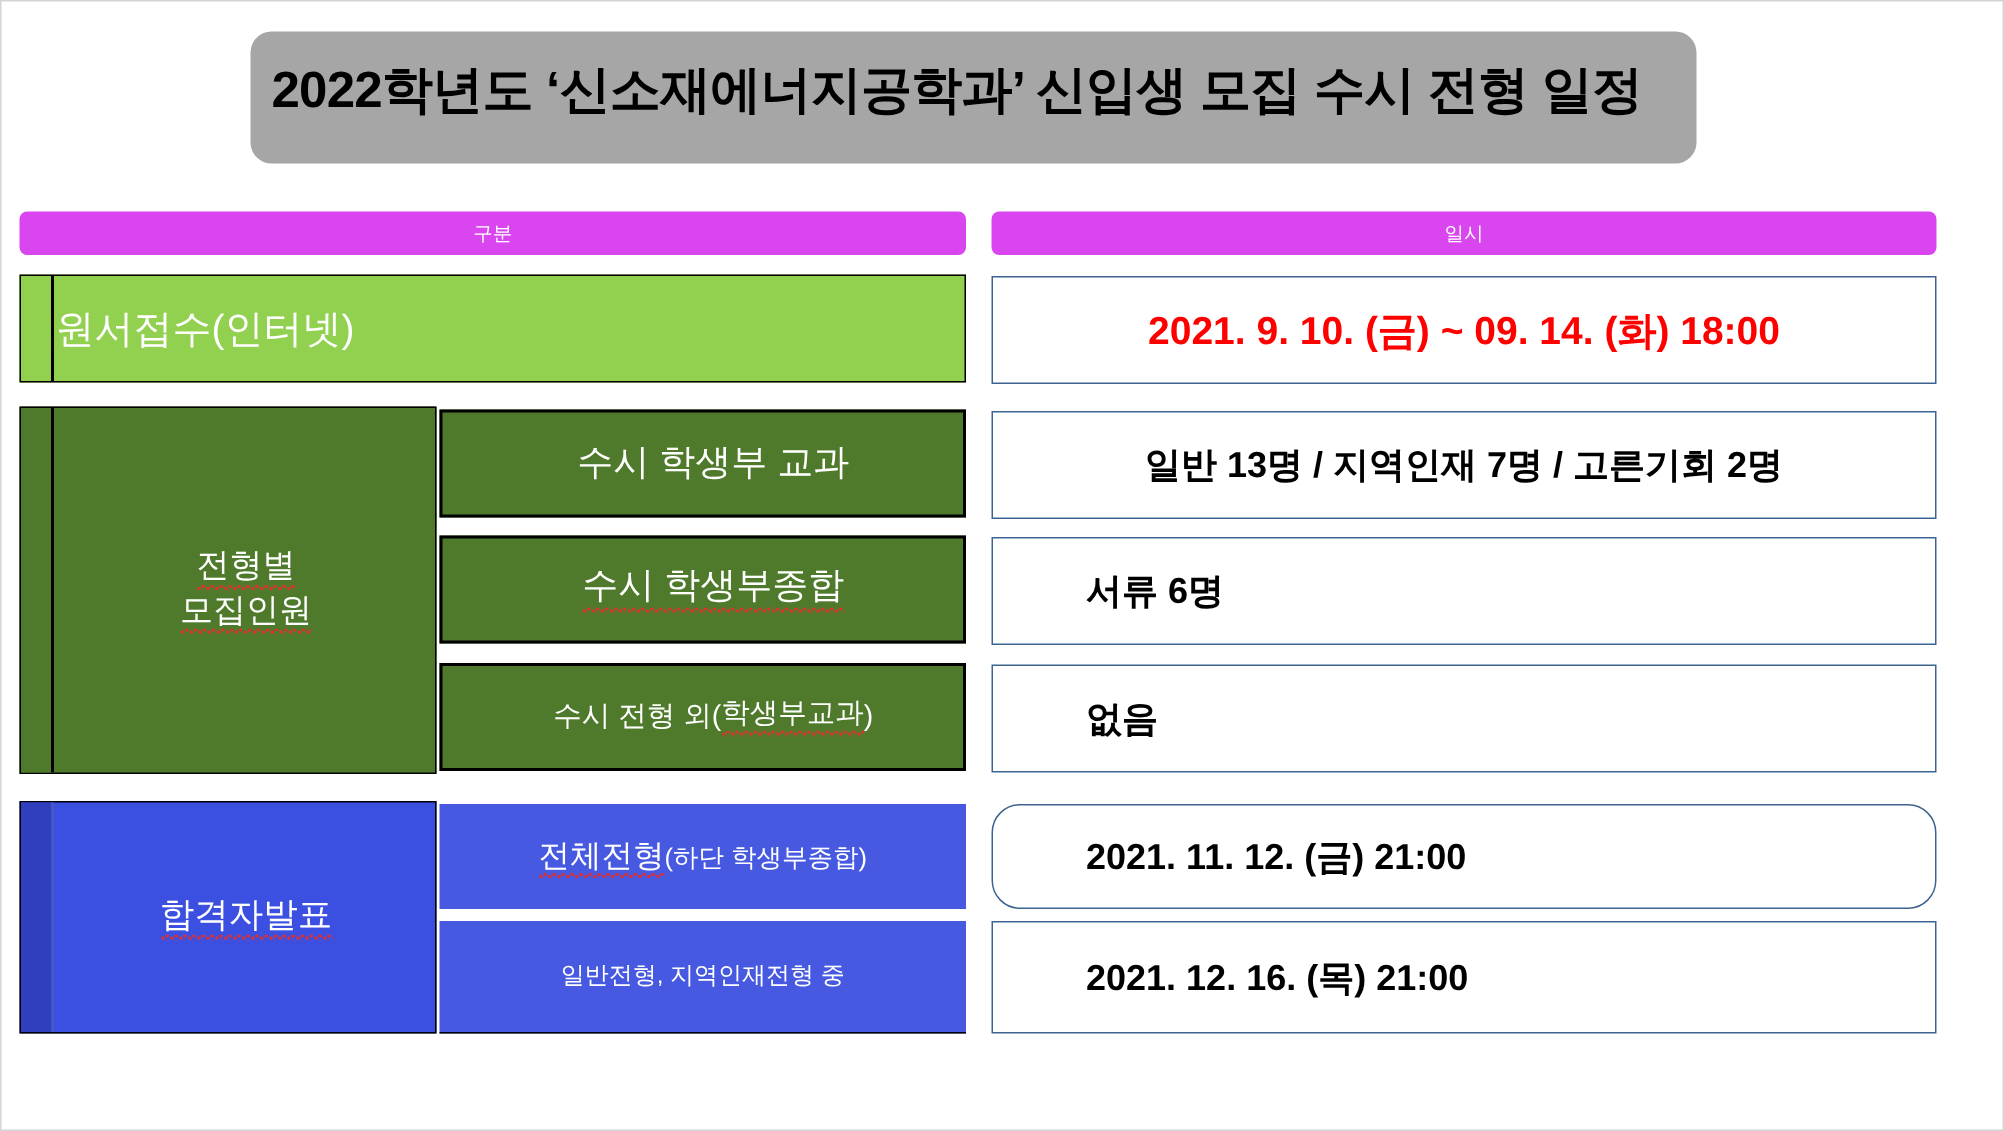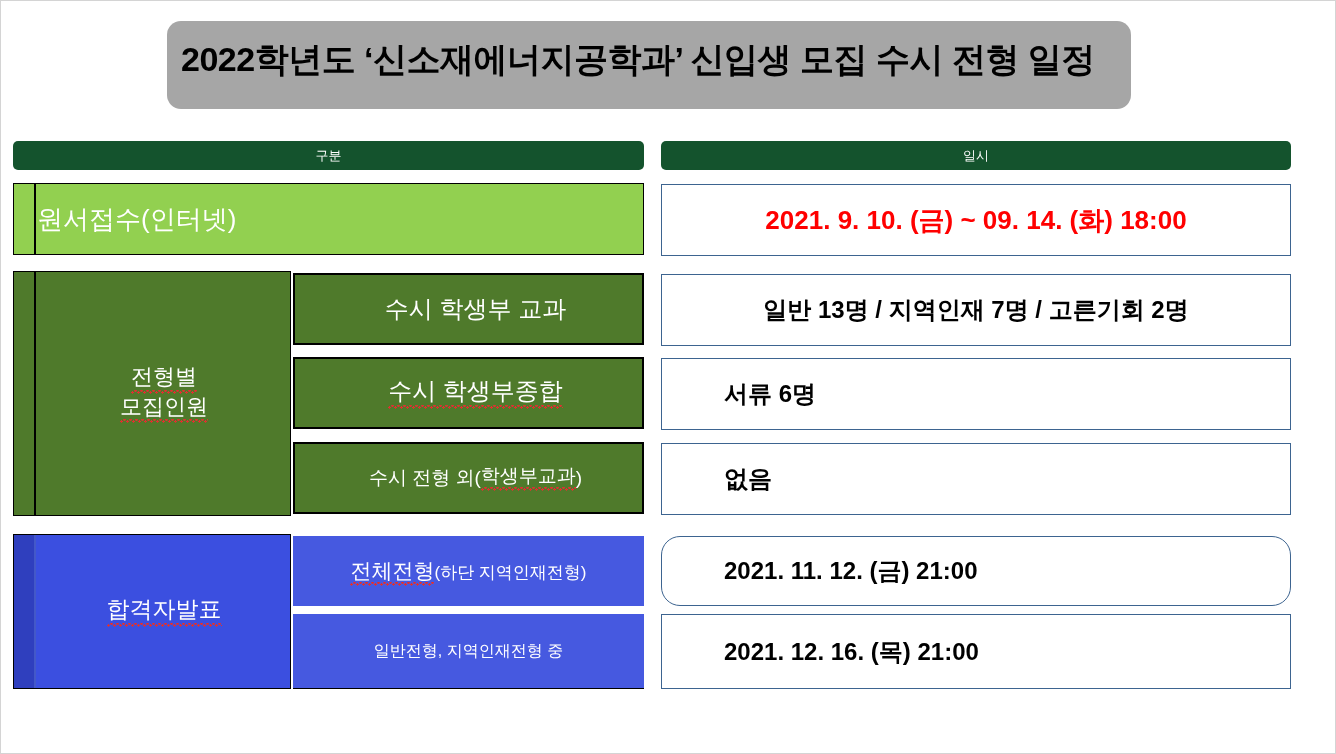--- a/index.html
+++ b/index.html
@@ -42,21 +42,21 @@
     color: #000000;
     letter-spacing: -0.5px;
     white-space: nowrap;
   }
 
   
   .col-head {
     position: absolute;
     top: 140px;
     height: 29px;
-    background: #14532d;
+    background: #d946ef;
     border: 1px solid #5d7governing;
     border-radius: 5px;
     box-sizing: border-box;
     color: #ffffff;
     font-size: 13px;
     display: flex;
     align-items: center;
     justify-content: center;
   }
   .col-head.left  { left: 12px;  width: 631px; }
@@ -237,21 +237,21 @@
   </div>
 
   <div class="blk" id="r3-block">
     <div class="stripe" id="r3-stripe"></div>
   </div>
   <div class="lbl" id="r3-label">
     <span class="sq">합격자발표</span>
   </div>
 
   <div class="bsub" id="b1">
-    <span class="nowrap"><span class="sq">전체전형</span><span class="small-sub">(하단 지역인재전형)</span></span>
+    <span class="nowrap"><span class="sq">전체전형</span><span class="small-sub">(하단 학생부종합)</span></span>
   </div>
   <div class="bsub" id="b2">
     <div>
       <div>일반전형, 지역인재전형 중</div>
     </div>
   </div>
 
   <div class="val" id="v5">
     <span class="nowrap">2021. 11. 12. (금) 21:00</span>
   </div>

